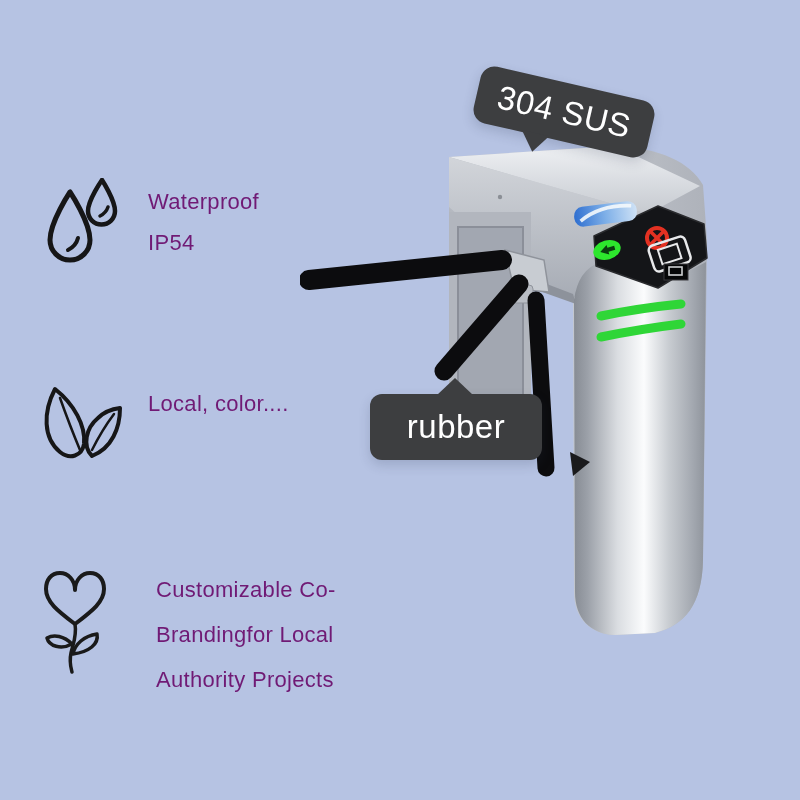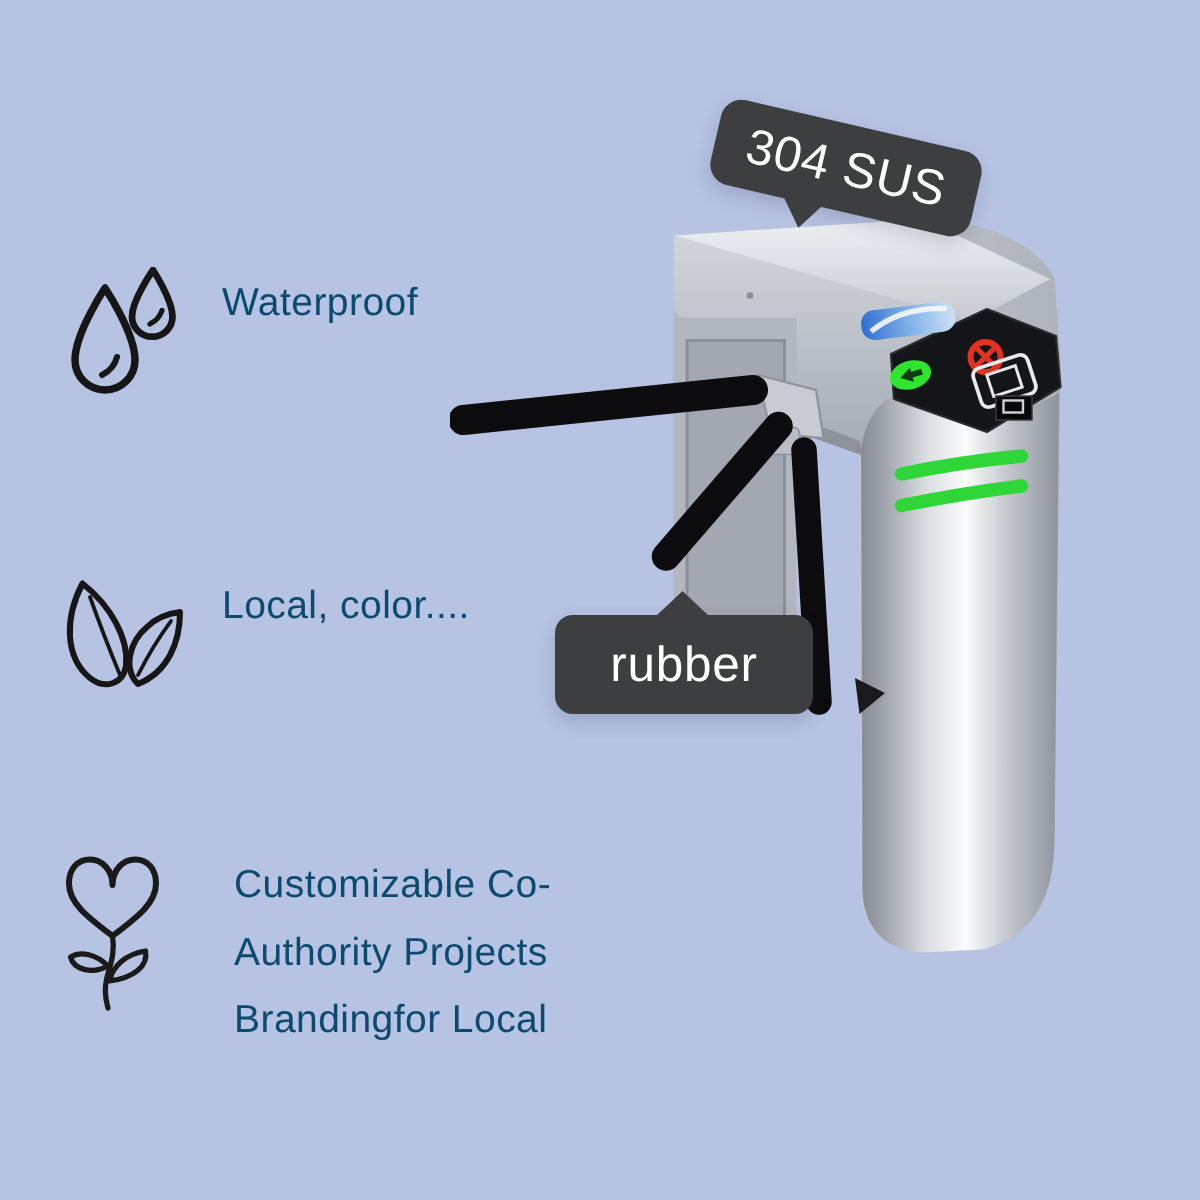--- a/index.html
+++ b/index.html
@@ -7,22 +7,22 @@
     position:relative;
     width:800px;height:800px;
     background:#b6c3e3;
     overflow:hidden;
     font-family:"Liberation Sans", sans-serif;
   }
   .feature-row{position:absolute;}
   .feature-icon{position:absolute;}
   .feature-text{
     position:absolute;
-    color:#0c4a6e;
-    font-size:26px;
+    color:#701a75;
+    font-size:22px;
     line-height:45px;
     letter-spacing:.3px;
     white-space:nowrap;
   }
   .feature-text .line{display:block;}
   .ft-1{line-height:41px;}
   .callout{
     position:absolute;
     background:#3d3e40;
     color:#ffffff;
@@ -37,21 +37,21 @@
     border-radius:14px;
     transform:rotate(13deg);
   }
   .callout-304 .tail{
     bottom:-17px;left:52px;
     border-left:15px solid transparent;
     border-right:13px solid transparent;
     border-top:19px solid #3d3e40;
   }
   .callout-rubber{
-    left:370px;top:410px;width:172px;height:66px;
+    left:370px;top:394px;width:172px;height:66px;
     border-radius:12px;
   }
   .callout-rubber .tail{
     top:-16px;left:67px;
     border-left:18px solid transparent;
     border-right:18px solid transparent;
     border-bottom:17px solid #3d3e40;
   }
   .turnstile{position:absolute;left:300px;top:140px;width:420px;height:512px;}
   svg{display:block;}
@@ -65,20 +65,21 @@
     <span class="feature-icon" style="left:42px;top:178px;">
       <svg width="76" height="92" viewBox="0 0 76 92" fill="none" stroke="#161617" stroke-width="5" stroke-linecap="round" stroke-linejoin="round">
         <path d="M28,14 C28,14 8,44 8,62 A20,20 0 0 0 48,62 C48,44 28,14 28,14 Z"></path>
         <path d="M36,60 Q34,68 26,72" stroke-width="4"></path>
         <path d="M60,2 C60,2 46,22 46,33 A13.5,13.5 0 0 0 73,33 C73,22 60,2 60,2 Z" stroke-width="4.5"></path>
         <path d="M66,29 Q64,35 58,38" stroke-width="3.5"></path>
       </svg>
     </span>
     <div class="feature-text ft-1" style="left:148px;top:181px;">
       <span class="line">Waterproof</span>
+      <span class="line">IP54</span>
     </div>
   </div>
 
   <div class="feature-row">
     <span class="feature-icon" style="left:40px;top:386px;">
       <svg width="84" height="84" viewBox="0 0 84 84" fill="none" stroke="#161617" stroke-width="4" stroke-linecap="round" stroke-linejoin="round">
         <path d="M15,3 C3,26 3,52 20,66 C30,74 42,70 44,58 C46,40 34,18 15,3 Z"></path>
         <path d="M20,12 Q30,40 40,64" stroke-width="2.5"></path>
         <path d="M80,22 C80,42 72,62 52,70 C42,60 46,42 58,32 C64,26 72,23 80,22 Z"></path>
         <path d="M74,28 Q62,44 52,64" stroke-width="2.5"></path>
@@ -93,22 +94,22 @@
     <span class="feature-icon" style="left:44px;top:558px;">
       <svg width="62" height="118" viewBox="0 0 62 118" fill="none" stroke="#1a1a1a" stroke-width="4" stroke-linecap="round" stroke-linejoin="round">
         <path d="M31,32 C31,22 24,15 16,15 C7,15 2,22 2,31 C2,44 14,53 31,66 C48,53 60,44 60,31 C60,22 55,15 46,15 C38,15 31,22 31,32 Z"></path>
         <path d="M31,66 C33,78 29,86 27,95 C25,104 27,110 28,114" stroke-width="3.5"></path>
         <path d="M28,86 C20,78 10,76 3,80 C5,88 17,92 28,86 Z" stroke-width="3.5"></path>
         <path d="M29,96 C31,86 40,78 53,76 C55,86 45,94 29,96 Z" stroke-width="3.5"></path>
       </svg>
     </span>
     <div class="feature-text" style="left:156px;top:567px;">
       <span class="line">Customizable Co-</span>
+      <span class="line">Brandingfor Local</span>
       <span class="line">Authority Projects</span>
-      <span class="line">Brandingfor Local</span>
     </div>
   </div>
 
   <div class="turnstile">
     <svg width="420" height="512" viewBox="300 140 420 512">
       <defs>
         <linearGradient id="bodyGrad" x1="0" y1="0" x2="1" y2="0">
           <stop offset="0" stop-color="#b4b8c0"></stop>
           <stop offset="0.35" stop-color="#c9cdd3"></stop>
           <stop offset="1" stop-color="#aeb2ba"></stop>

